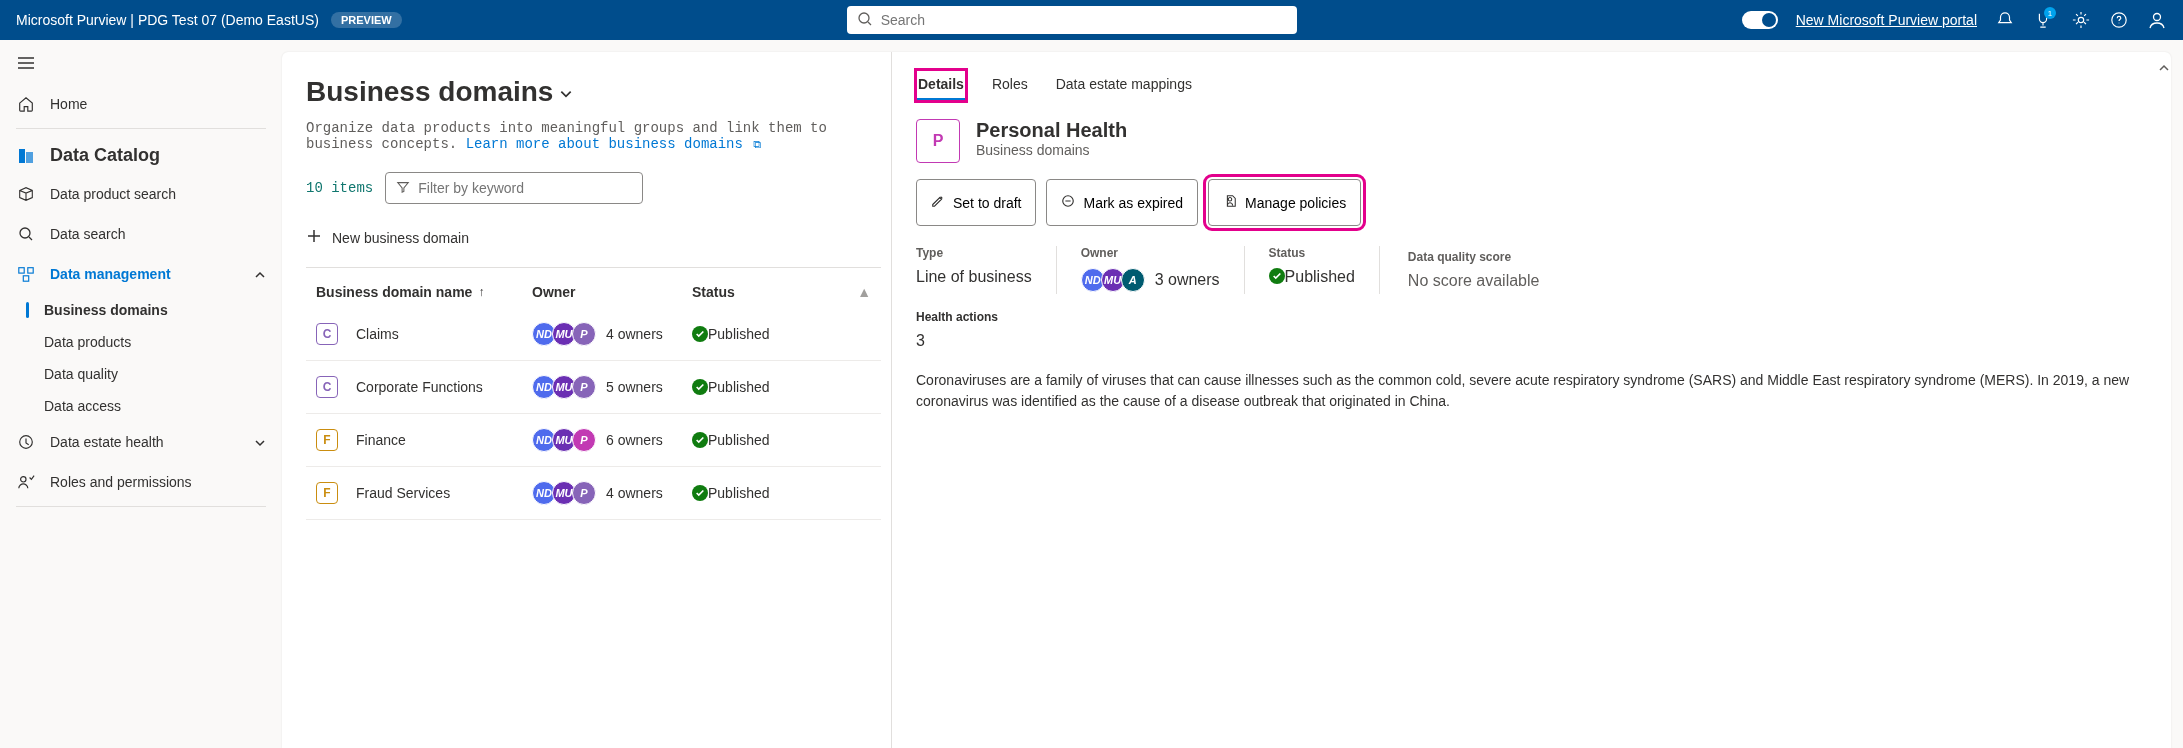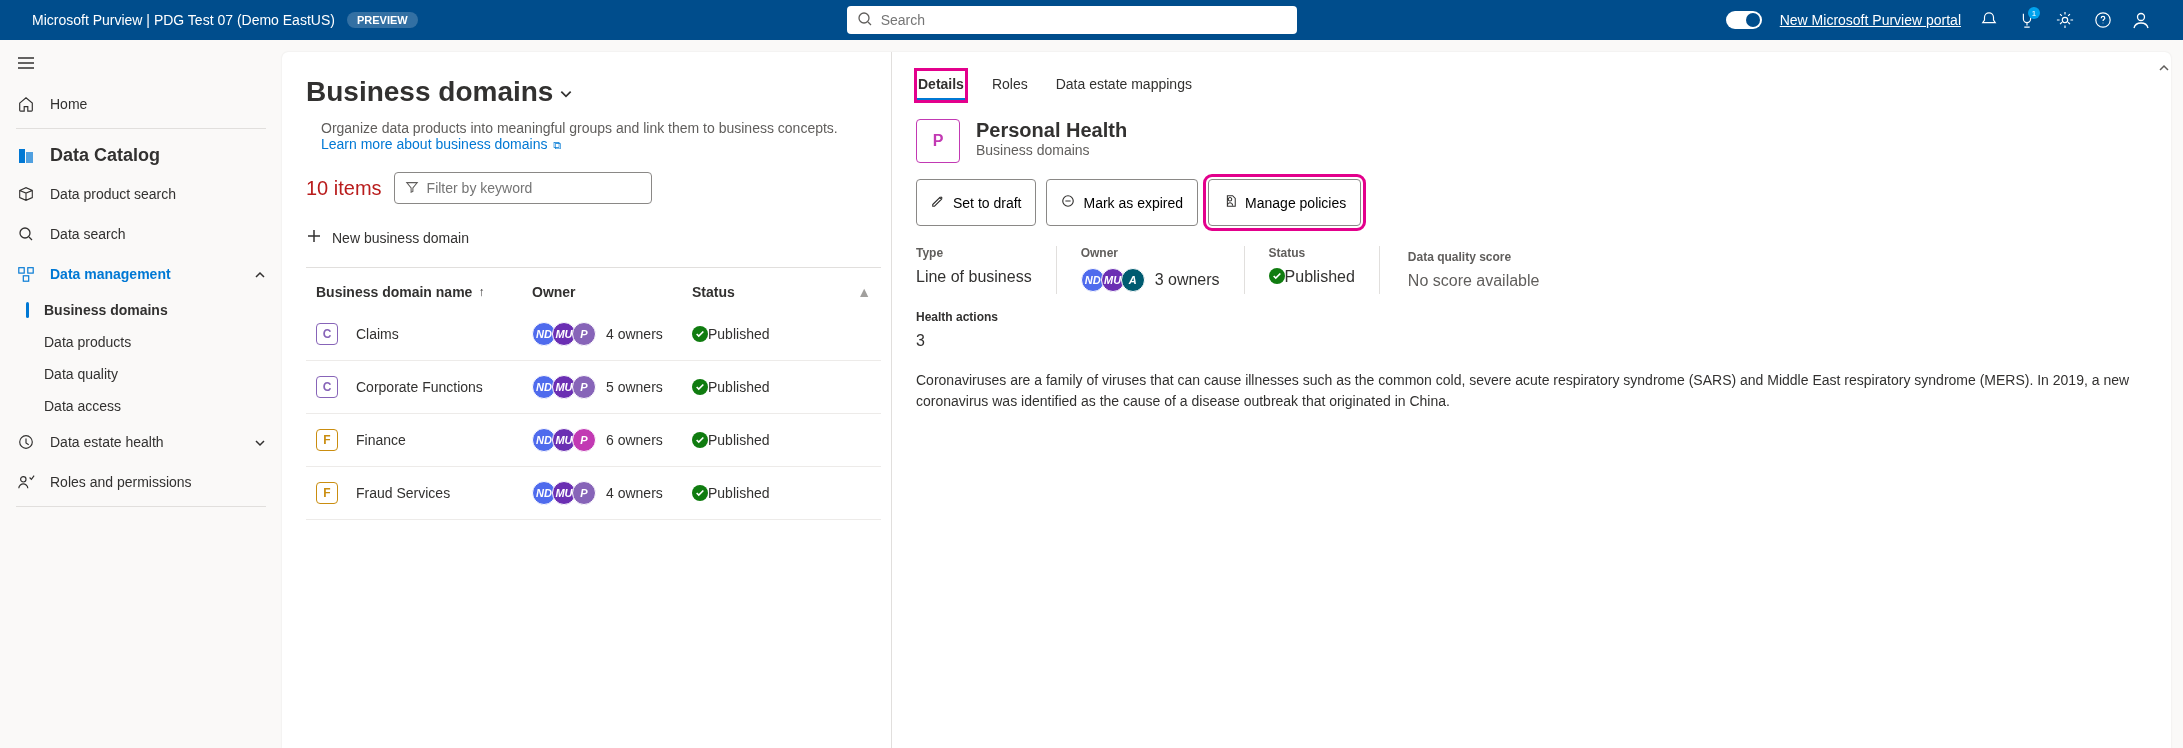--- a/index.html
+++ b/index.html
@@ -1,19 +1,19 @@
 <!DOCTYPE html>
 <html><head>
 <meta charset="utf-8">
 <style>
 * { box-sizing: border-box; margin: 0; padding: 0; }
 body { font-family: "Segoe UI", -apple-system, sans-serif; font-size: 14px; color: #323130; background: #faf9f8; overflow: hidden; }
 
 
-.header { height: 40px; background: #004d8c; display: flex; align-items: center; padding: 0 32px; color: white; }
+.header { height: 40px; background: #004d8c; display: flex; align-items: center; padding: 0 16px; color: white; }
 .header-title { font-size: 14px; font-weight: 400; margin-right: 12px; white-space: nowrap; }
 .preview-badge { background: rgba(255,255,255,0.2); padding: 2px 10px; border-radius: 10px; font-size: 11px; font-weight: 600; }
 .search-container { flex: 1; display: flex; justify-content: center; }
 .search-box { width: 450px; height: 28px; background: white; border-radius: 4px; display: flex; align-items: center; padding: 0 10px; }
 .search-box svg { width: 16px; height: 16px; margin-right: 8px; }
 .search-box input { border: none; outline: none; flex: 1; font-size: 14px; }
 .header-right { display: flex; align-items: center; gap: 18px; text-decoration: underline; }
 .toggle { width: 36px; height: 18px; background: white; border-radius: 9px; position: relative; }
 .toggle::after { content:""; position:absolute; right:2px; top:2px; width:14px; height:14px; border-radius:50%; background:#004d8c; }
 .portal-label { font-size: 14px; }
@@ -33,24 +33,24 @@
 .sub-item { padding: 8px 16px 8px 44px; font-size:14px; cursor:pointer; position:relative; }
 .sub-item.active { font-weight:600; }
 .sub-item.active::before { content:""; position:absolute; left:26px; top:8px; bottom:8px; width:3px; background:#0078d4; border-radius:2px; }
 .nav-item.expanded .nav-label { color:#0078d4; font-weight:600; }
 .chevron { width:12px; height:12px; }
 
 
 .main { flex:1; display:flex; background: white; margin: 12px 12px 0 0; border-radius: 6px 6px 0 0; box-shadow: 0 0 2px rgba(0,0,0,0.1); overflow:hidden; }
 .list-panel { width: 610px; padding: 24px 10px 0 24px; border-right: 1px solid #e1dfdd; display:flex; flex-direction:column; }
 .page-heading { font-size: 28px; font-weight:600; display:flex; align-items:center; gap:6px; }
-.page-desc { font-size:14px; color:#605e5c; margin: 12px 15px 20px; }
+.page-desc { font-size:14px; color:#605e5c; margin: 12px 0 20px; font-family: Liberation Mono, monospace; }
 .page-desc a { color:#0078d4; text-decoration:none; }
 .filter-row { display:flex; align-items:center; gap:12px; margin-bottom: 16px; }
-.item-count { font-size:20px; color:#b91c1c; }
+.item-count { font-size:14px; color:#0f766e;font-family:Liberation Mono, monospace; }
 .filter-input { border:1px solid #8a8886; border-radius:4px; height:32px; padding:0 10px; display:flex; align-items:center; gap:8px; width:258px; }
 .filter-input input { border:none; outline:none; font-size:14px; flex:1; }
 .new-btn { display:flex; align-items:center; gap:10px; padding: 8px 0; font-size:14px; cursor:pointer; margin-bottom:12px; }
 .divider-full { height:1px; background:#e1dfdd; margin-bottom:8px; }
 .table-header { display:flex; padding: 8px 10px; font-size:14px; font-weight:600; color:#323130; align-items:center; }
 .col-name { width: 216px; display:flex; align-items:center; gap:6px; }
 .col-owner { width: 160px; }
 .col-status { flex:1; display:flex; justify-content:space-between; align-items:center; }
 .table-body { overflow-y:auto; }
 .table-row { display:flex; padding: 14px 10px; border-bottom:1px solid #edebe9; align-items:center; }

